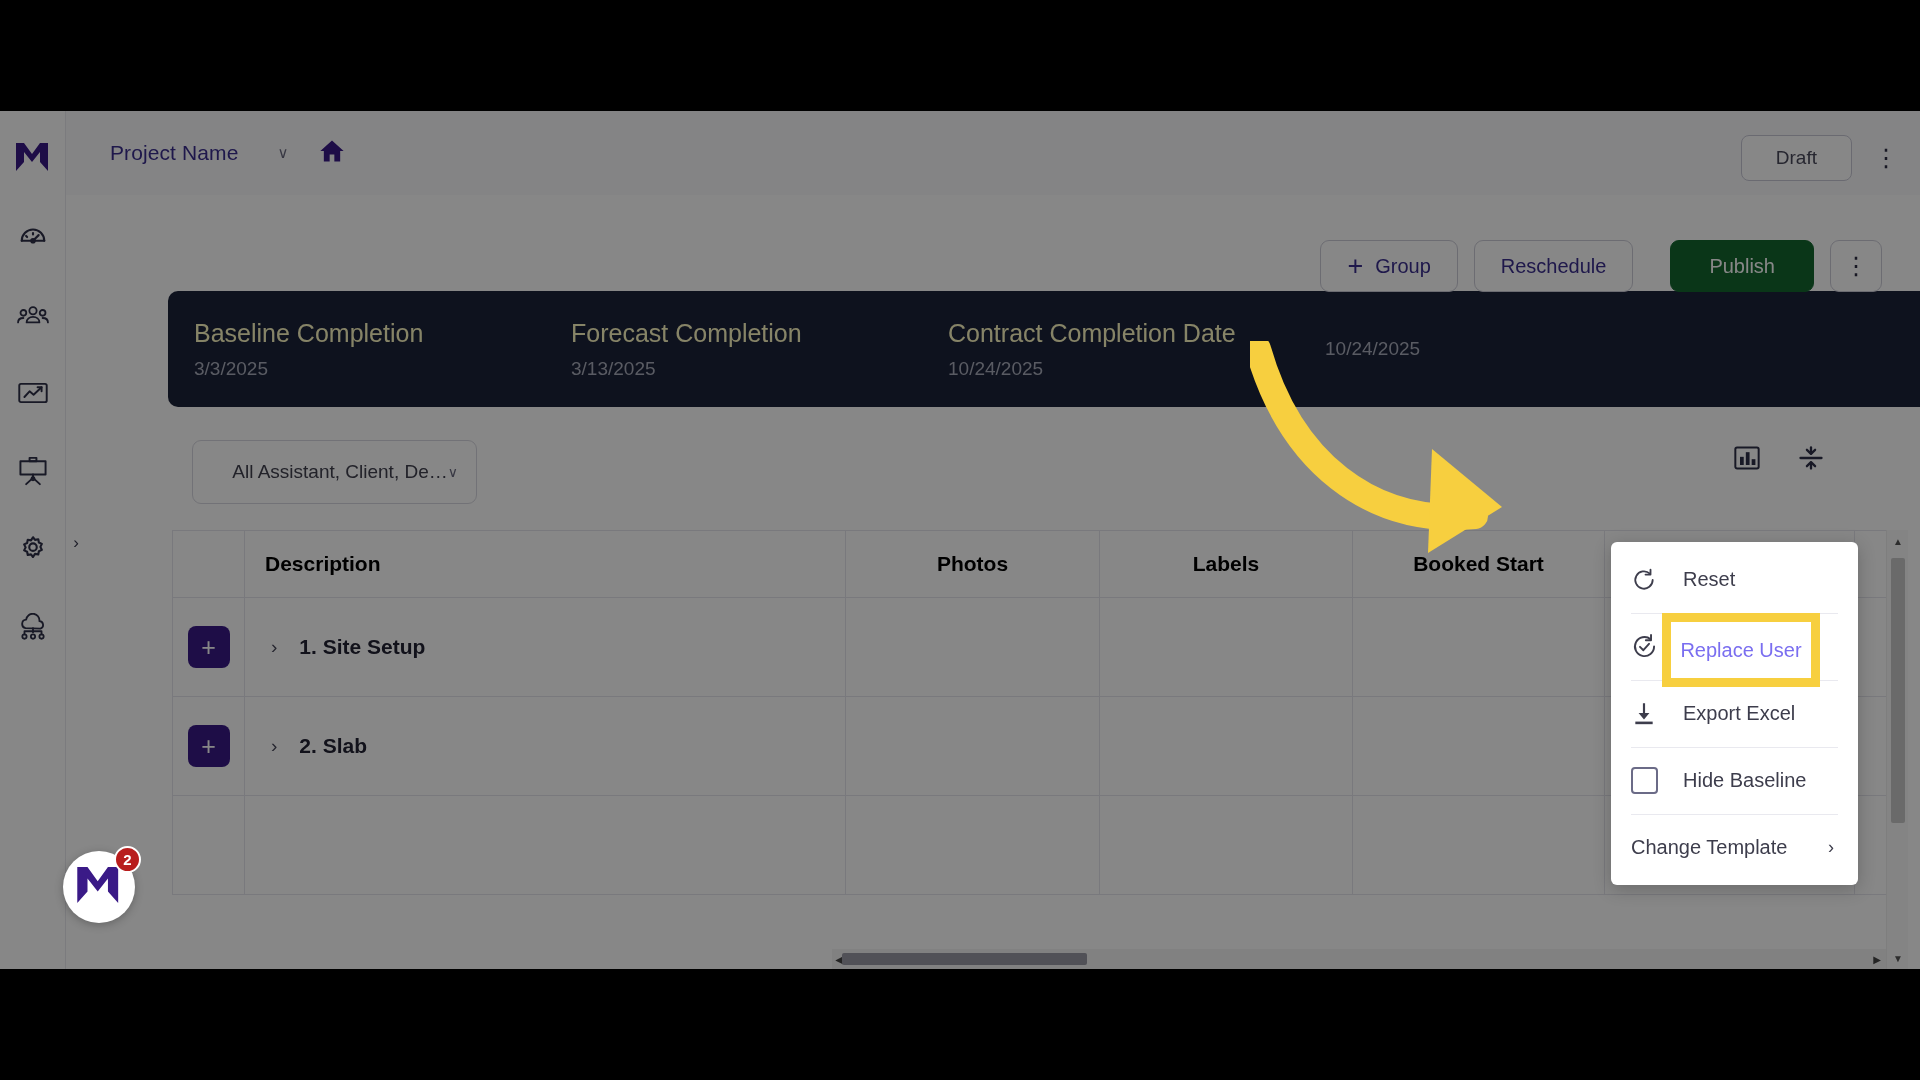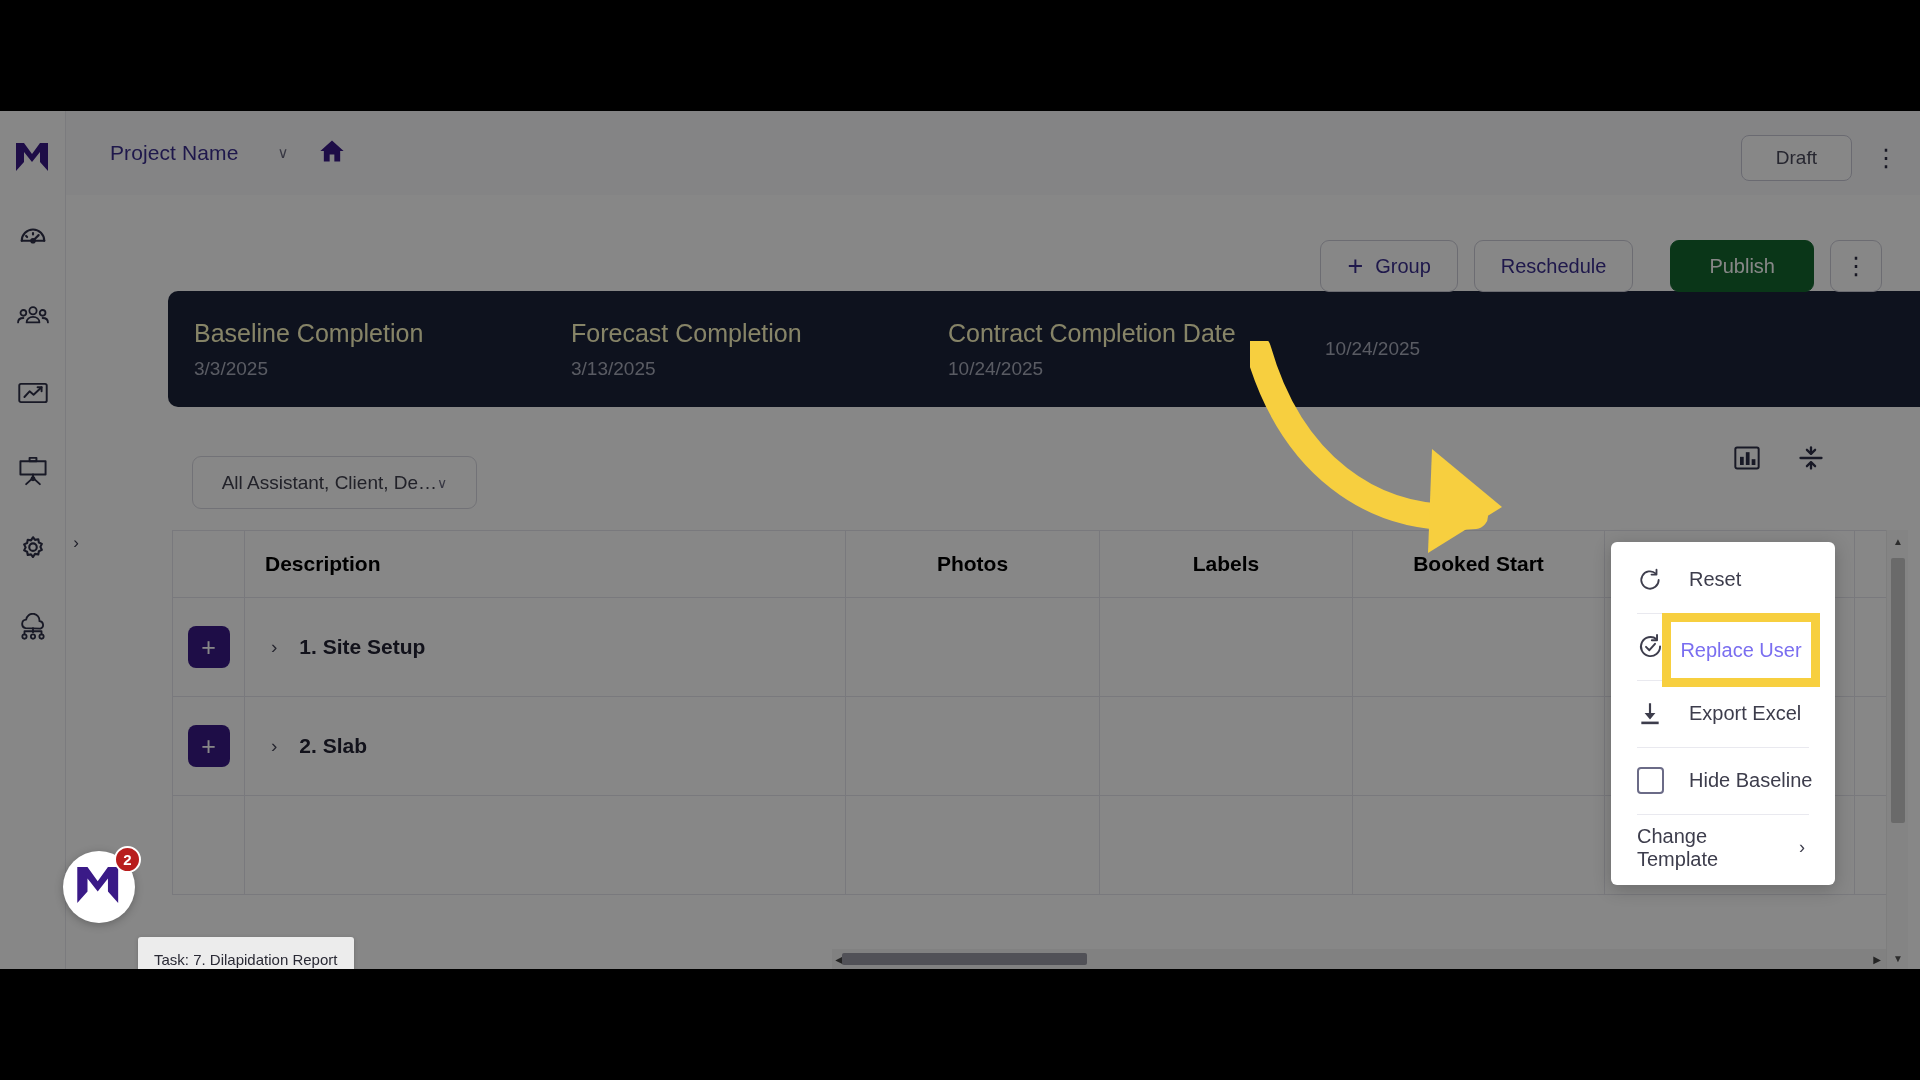--- a/index.html
+++ b/index.html
@@ -88,23 +88,23 @@
     background:#1b2239; border-radius:10px 0 0 10px;
     display:flex; align-items:center; padding-left:26px; overflow:hidden;
   }
   .stat { width:377px; flex:0 0 auto; }
   .stat .lbl { font-size:25px; color:#fef9c3; margin-bottom:10px; }
   .stat .val { font-size:19px; color:#a9adbb; }
 
   
   #filterbar { position:absolute; left:102px; top:245px; right:0; height:70px; }
   #filter-select {
-    position:absolute; left:24px; top:16px; width:285px; height:53px;
+    position:absolute; left:24px; top:0; width:285px; height:64px;
     border:1px solid #d8d8e0; border-radius:9px; background:#fff;
-    display:flex; align-items:center; justify-content:center;
+    display:flex; align-items:center; justify-content:flex-end;
     padding:0 18px; font-size:19px; color:#41414f; cursor:pointer;
   }
   #filter-select .fcaret { color:#6b6b80; font-size:14px; }
   #toolbar-icons { position:absolute; right:95px; top:4px; display:flex; gap:36px; align-items:center; }
   .tbi { cursor:pointer; }
 
   
   #table { position:absolute; left:106px; top:335px; right:12px; bottom:0; overflow:hidden; }
   .thead { display:flex; height:68px; border:1px solid #e4e4ec; border-bottom:1px solid #e4e4ec; }
   .th {
@@ -161,24 +161,24 @@
   }
   #task-tooltip {
     position:absolute; left:138px; top:826px; z-index:69;
     background:#ececec; border-radius:3px; padding:12px 16px 14px 16px;
     box-shadow:0 1px 4px rgba(0,0,0,.18); width:216px;
   }
   #task-tooltip div { font-size:15px; color:#2a2a35; line-height:1.42; }
 
   
   #menu {
-    position:absolute; left:1611px; top:431px; width:224px;
+    position:absolute; left:1611px; top:431px; width:247px;
     background:#ffffff; border-radius:6px;
     box-shadow:0 4px 18px rgba(0,0,0,.22);
-    z-index:61; padding:4px 6px;
+    z-index:61; padding:4px 0;
   }
   .mi { display:flex; align-items:center; height:67px; padding-left:20px; cursor:pointer; position:relative; }
   .mi + .mi::before { content:""; position:absolute; left:20px; right:20px; top:0; height:1px; background:#e9e9ef; }
   .mi .micon { width:52px; display:flex; align-items:center; }
   .mi .mlabel { font-size:20px; color:#3d3d4c; }
   .mi.chk .mlabel { margin-left:0; }
   .chkbox { width:27px; height:27px; border:2px solid #6b6b87; border-radius:4px; margin-right:16px; }
   .mi.change { padding-left:20px; justify-content:space-between; padding-right:24px;gap:40px; }
   .mi.change .mlabel { font-size:20px; }
   .mi.change .chev { color:#3d3d4c; font-size:18px; }
@@ -426,24 +426,20 @@
         </div>
 
         <div id="hscroll">
           <div class="hleft">◀</div>
           <div class="hthumb"></div>
           <div class="hright">▶</div>
         </div>
       </div>
     </main>
 
-    <div id="task-tooltip">
-      <div>Task: 7. Dilapidation Report</div>
-
-    </div>
 
     <div id="chat-widget">
       <div id="chat-circle">
         <span>
           <svg width="46" height="42" viewBox="0 0 36 32">
             <path d="M1 2 L1 30 L9 21 L9 11 L17 21 L25 11 L25 21 L33 30 L33 2 L25 2 L17 13 L9 2 Z" fill="#3a1a87"></path>
           </svg>
         </span>
       </div>
       <div id="chat-count">2</div>

